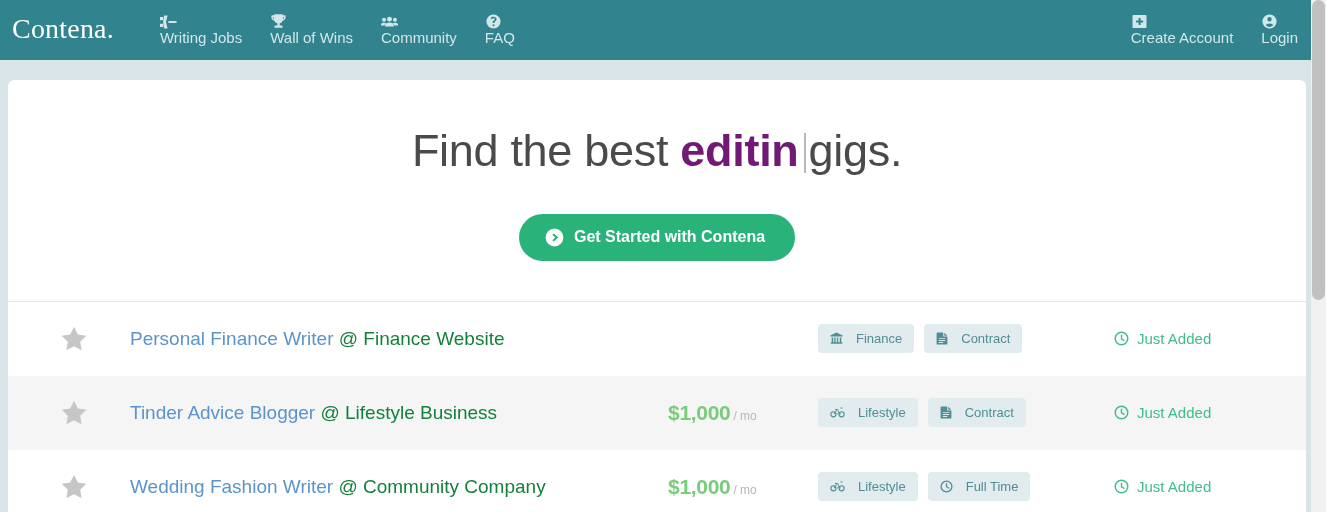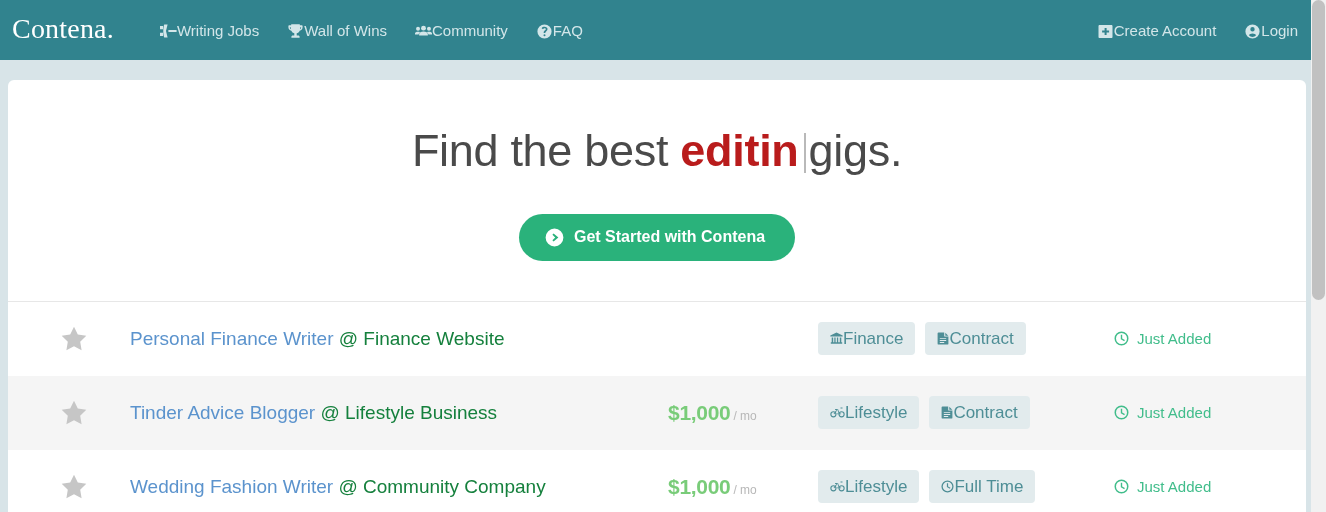--- a/index.html
+++ b/index.html
@@ -48,28 +48,29 @@
 
   .nav-right {
     display: flex;
     align-items: center;
     margin-left: auto;
     gap: 0px;
   }
 
   .nav-item {
     display: flex;
-    align-items: flex-end;
+    align-items: flex-start;
     gap: 0;
     color: #d3e6e9;
     font-size: 15px;
     padding: 8px 14px;
     white-space: nowrap;
     cursor: pointer;
     text-decoration: none;
+    flex-direction: column;
   }
 
   .nav-item .ico {
     display: inline-flex;
     align-items: center;
     justify-content: center;
     width: 17px;
     height: 15px;
     flex: none;
   }
@@ -96,21 +97,21 @@
   .headline {
     font-size: 45px;
     font-weight: 300;
     color: #4a4a4a;
     line-height: 1.1;
     letter-spacing: -0.3px;
     white-space: nowrap;
   }
   .headline .hl-strong {
     font-weight: 700;
-    color: #b91c1c;
+    color: #701a75;
   }
   .headline .caret {
     display: inline-block;
     width: 2px;
     height: 40px;
     background: #b9b9b9;
     vertical-align: -7px;
     margin: 0 3px 0 5px;
   }
   .headline .hl-tail { color: #4a4a4a; }
@@ -201,24 +202,24 @@
     width: 280px;
     flex: none;
     display: flex;
     align-items: center;
     gap: 10px;
   }
 
   .tag {
     display: inline-flex;
     align-items: center;
-    gap: 0;
+    gap: 13px;
     background: #e2ebed;
     color: #4e8e96;
-    font-size: 17px;
+    font-size: 13px;
     border-radius: 4px;
     padding: 8px 12px;
     line-height: 1;
     white-space: nowrap;
     cursor: pointer;
   }
   .tag .ico { display: inline-flex; align-items: center; }
   .tag .ico svg { display: block; fill: #4e8e96; }
 
   .col-status {

